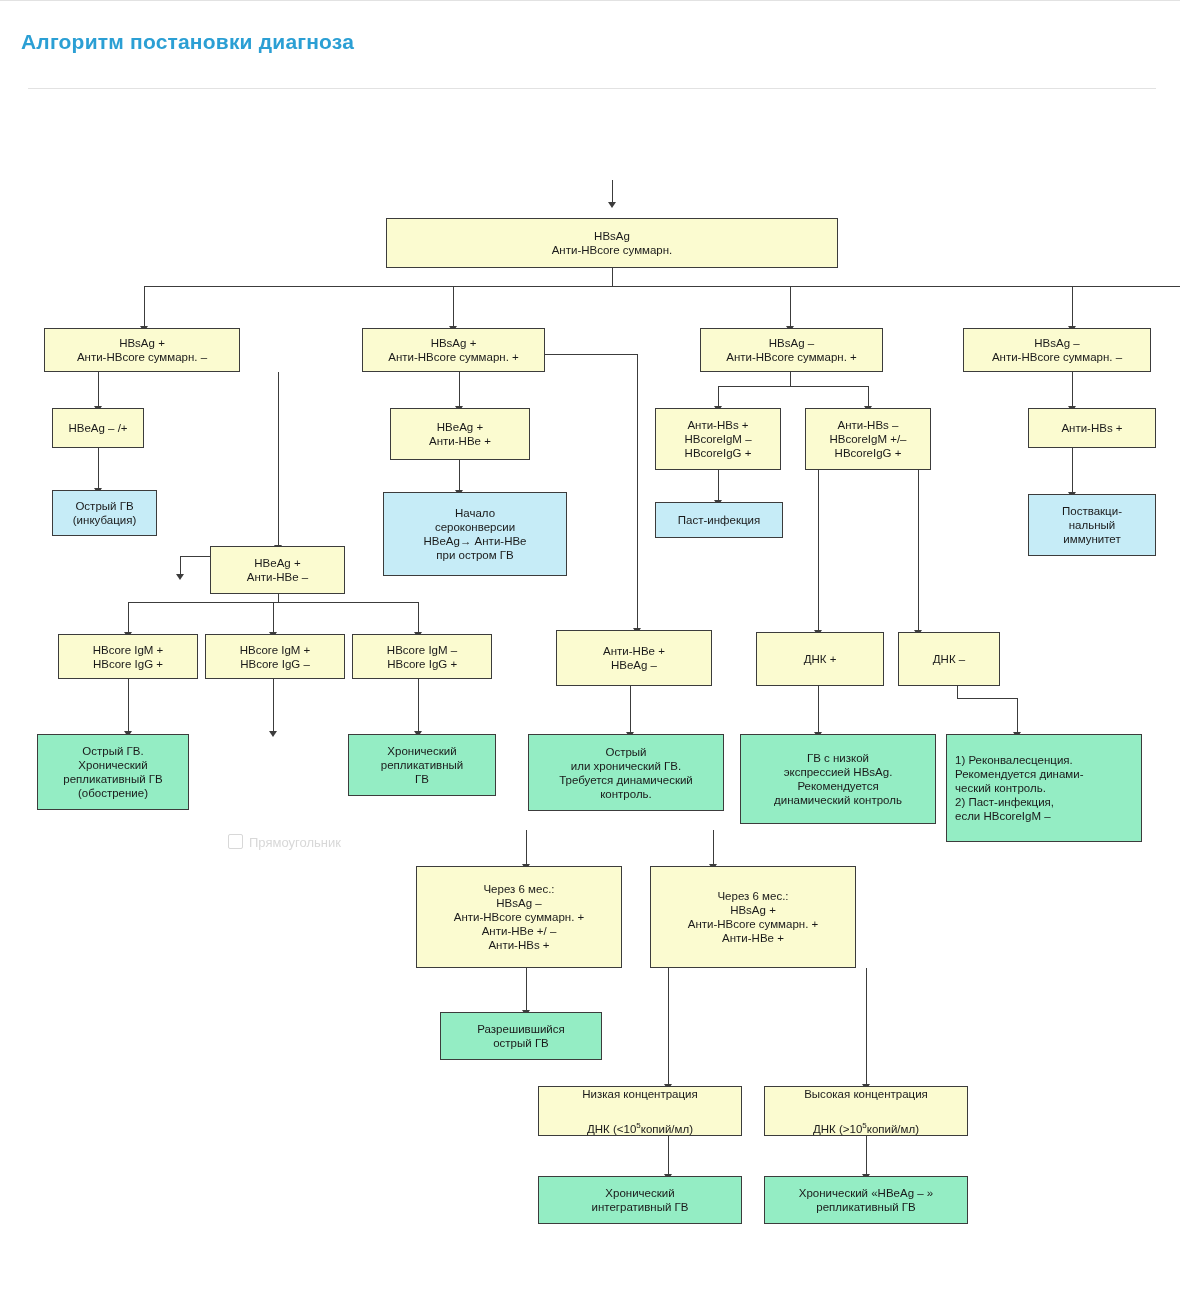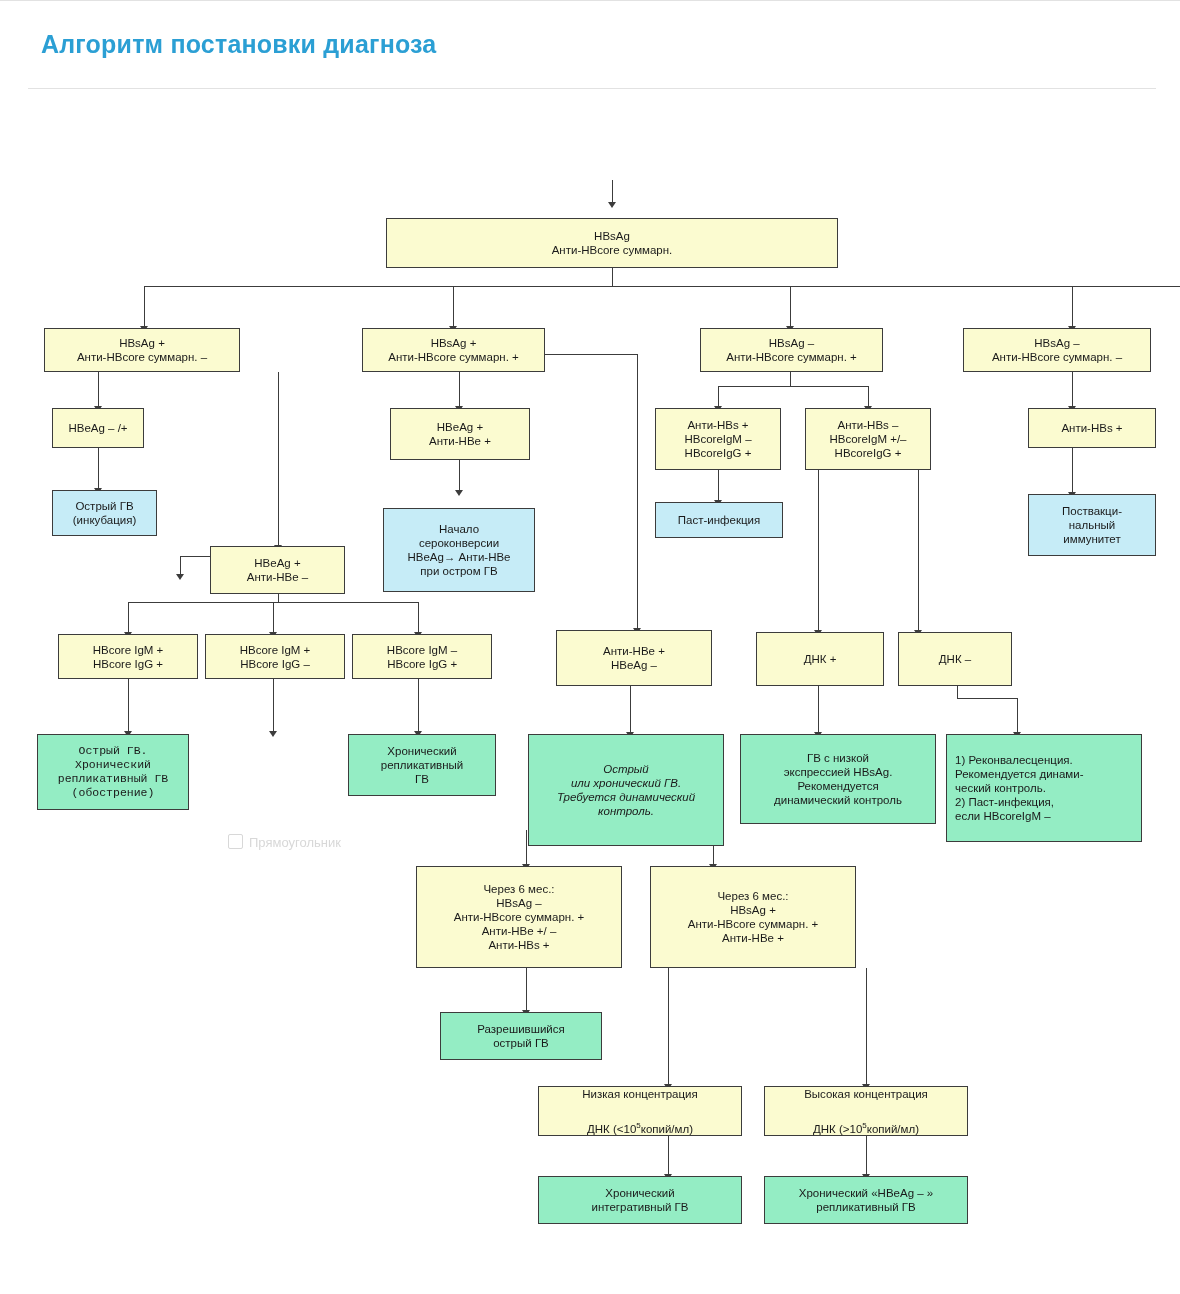--- a/index.html
+++ b/index.html
@@ -22,23 +22,23 @@
   }
   .top-rule {
     position: absolute;
     left: 0; top: 0;
     width: 1180px;
     height: 1px;
     background: #e2e2e2;
   }
   .title {
     position: absolute;
-    left: 41px;
+    left: 21px;
     top: 30px;
-    font-size: 25px;
+    font-size: 21px;
     font-weight: bold;
     color: #2b9fd4;
     letter-spacing: 0.2px;
     white-space: nowrap;
   }
   .header-rule {
     position: absolute;
     left: 28px;
     top: 88px;
     width: 1128px;
@@ -251,21 +251,21 @@
 
     <div class="node yellow" style="left:805px; top:312px; width:126px; height:62px;">Анти-HBs –
 HBcoreIgM +/–
 HBcoreIgG +</div>
 
     <div class="node yellow" style="left:1028px; top:312px; width:128px; height:40px;">Анти-HBs +</div>
 
     <div class="node blue" style="left:52px; top:394px; width:105px; height:46px;">Острый ГВ
 (инкубация)</div>
 
-    <div class="node blue" style="left:383px; top:412px; width:152px; height:84px;">Начало
+    <div class="node blue" style="left:383px; top:396px; width:184px; height:84px;">Начало
 сероконверсии
 HBeAg→ Анти-HBe
 при остром ГВ</div>
 
     <div class="node blue" style="left:655px; top:406px; width:128px; height:36px;">Паст-инфекция</div>
 
     <div class="node blue" style="left:1028px; top:398px; width:128px; height:62px;">Поствакци-
 нальный
 иммунитет</div>
 
@@ -279,33 +279,33 @@
 HBcore IgG –</div>
 
     <div class="node yellow" style="left:352px; top:538px; width:140px; height:45px;text-align:right;">HBcore IgM –
 HBcore IgG +</div>
 
     <div class="node yellow" style="left:556px; top:534px; width:156px; height:56px;">Анти-HBe +
 HBeAg –</div>
 
     <div class="node yellow" style="left:756px; top:536px; width:128px; height:54px;">ДНК +</div>
 
-    <div class="node yellow" style="left:898px; top:536px; width:114px; height:54px;">ДНК –</div>
-
-    <div class="node green" style="left:37px; top:638px; width:152px; height:76px;font-family:Liberation Mono, monospace;">Острый ГВ.
+    <div class="node yellow" style="left:898px; top:536px; width:102px; height:54px;">ДНК –</div>
+
+    <div class="node green" style="left:37px; top:638px; width:152px; height:76px;">Острый ГВ.
 Хронический
 репликативный ГВ
 (обострение)</div>
 
 
     <div class="node green" style="left:348px; top:638px; width:148px; height:62px;">Хронический
 репликативный
 ГВ</div>
 
-    <div class="node green" style="left:528px; top:638px; width:196px; height:112px;font-style:italic;">Острый
+    <div class="node green" style="left:528px; top:638px; width:196px; height:77px;">Острый
 или хронический ГВ.
 Требуется динамический
 контроль.</div>
 
     <div class="node green" style="left:740px; top:638px; width:196px; height:90px;">ГВ с низкой
 экспрессией HBsAg.
 Рекомендуется
 динамический контроль</div>
 
     <div class="node green left-align" style="left:946px; top:638px; width:196px; height:108px; padding-left:8px;">1) Реконвалесценция.

